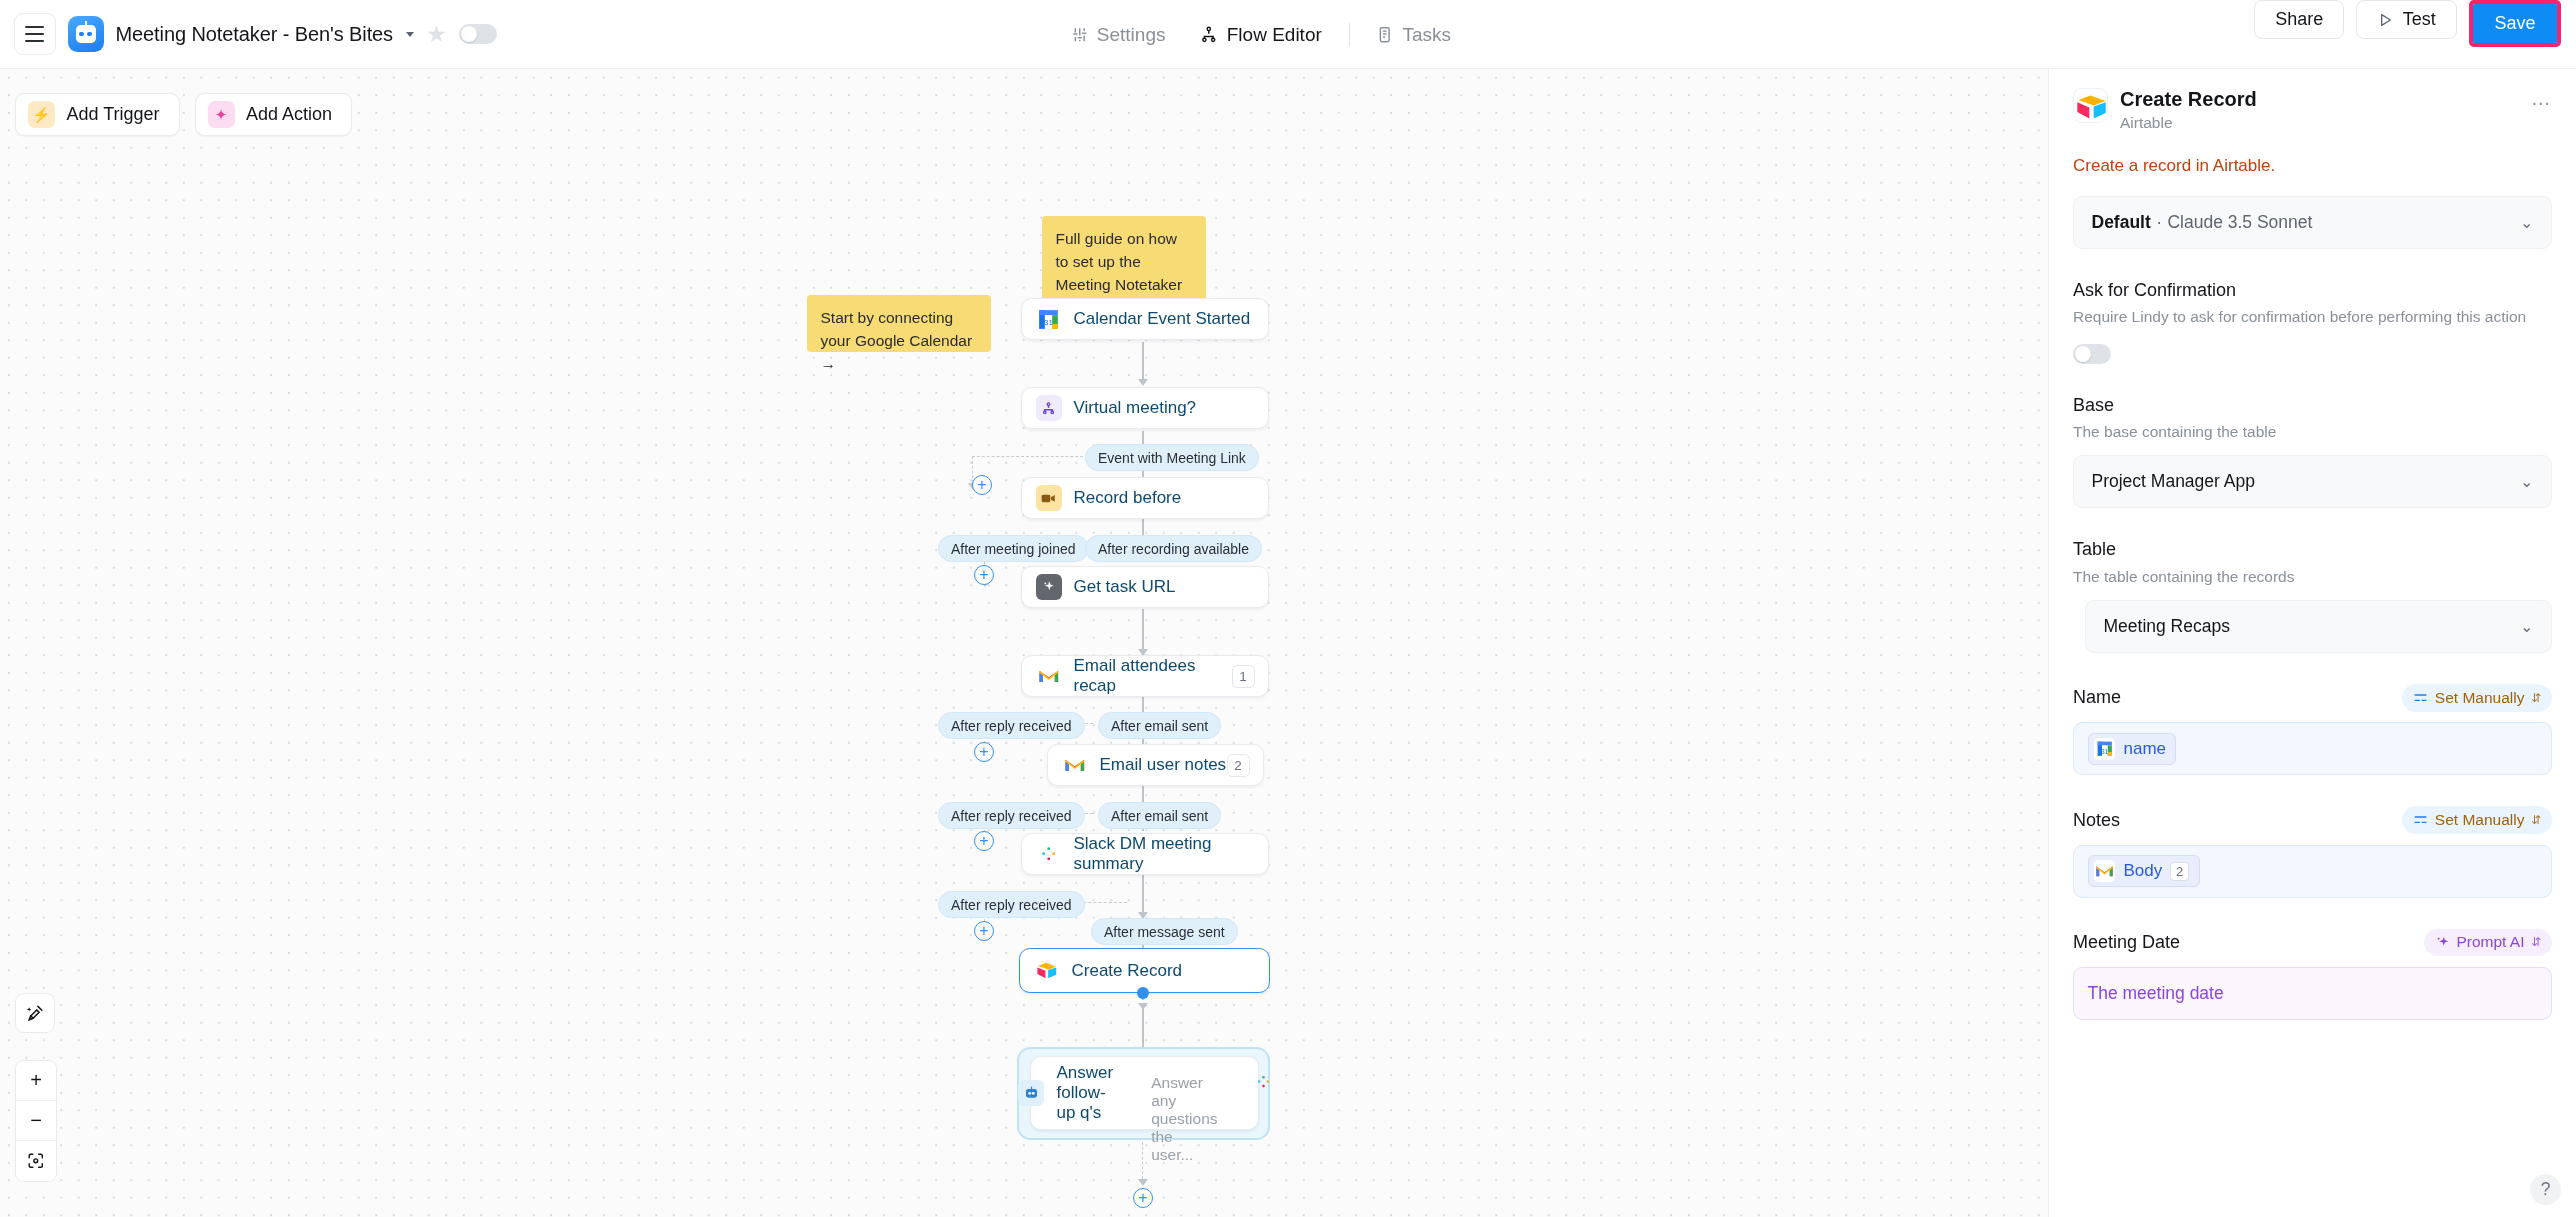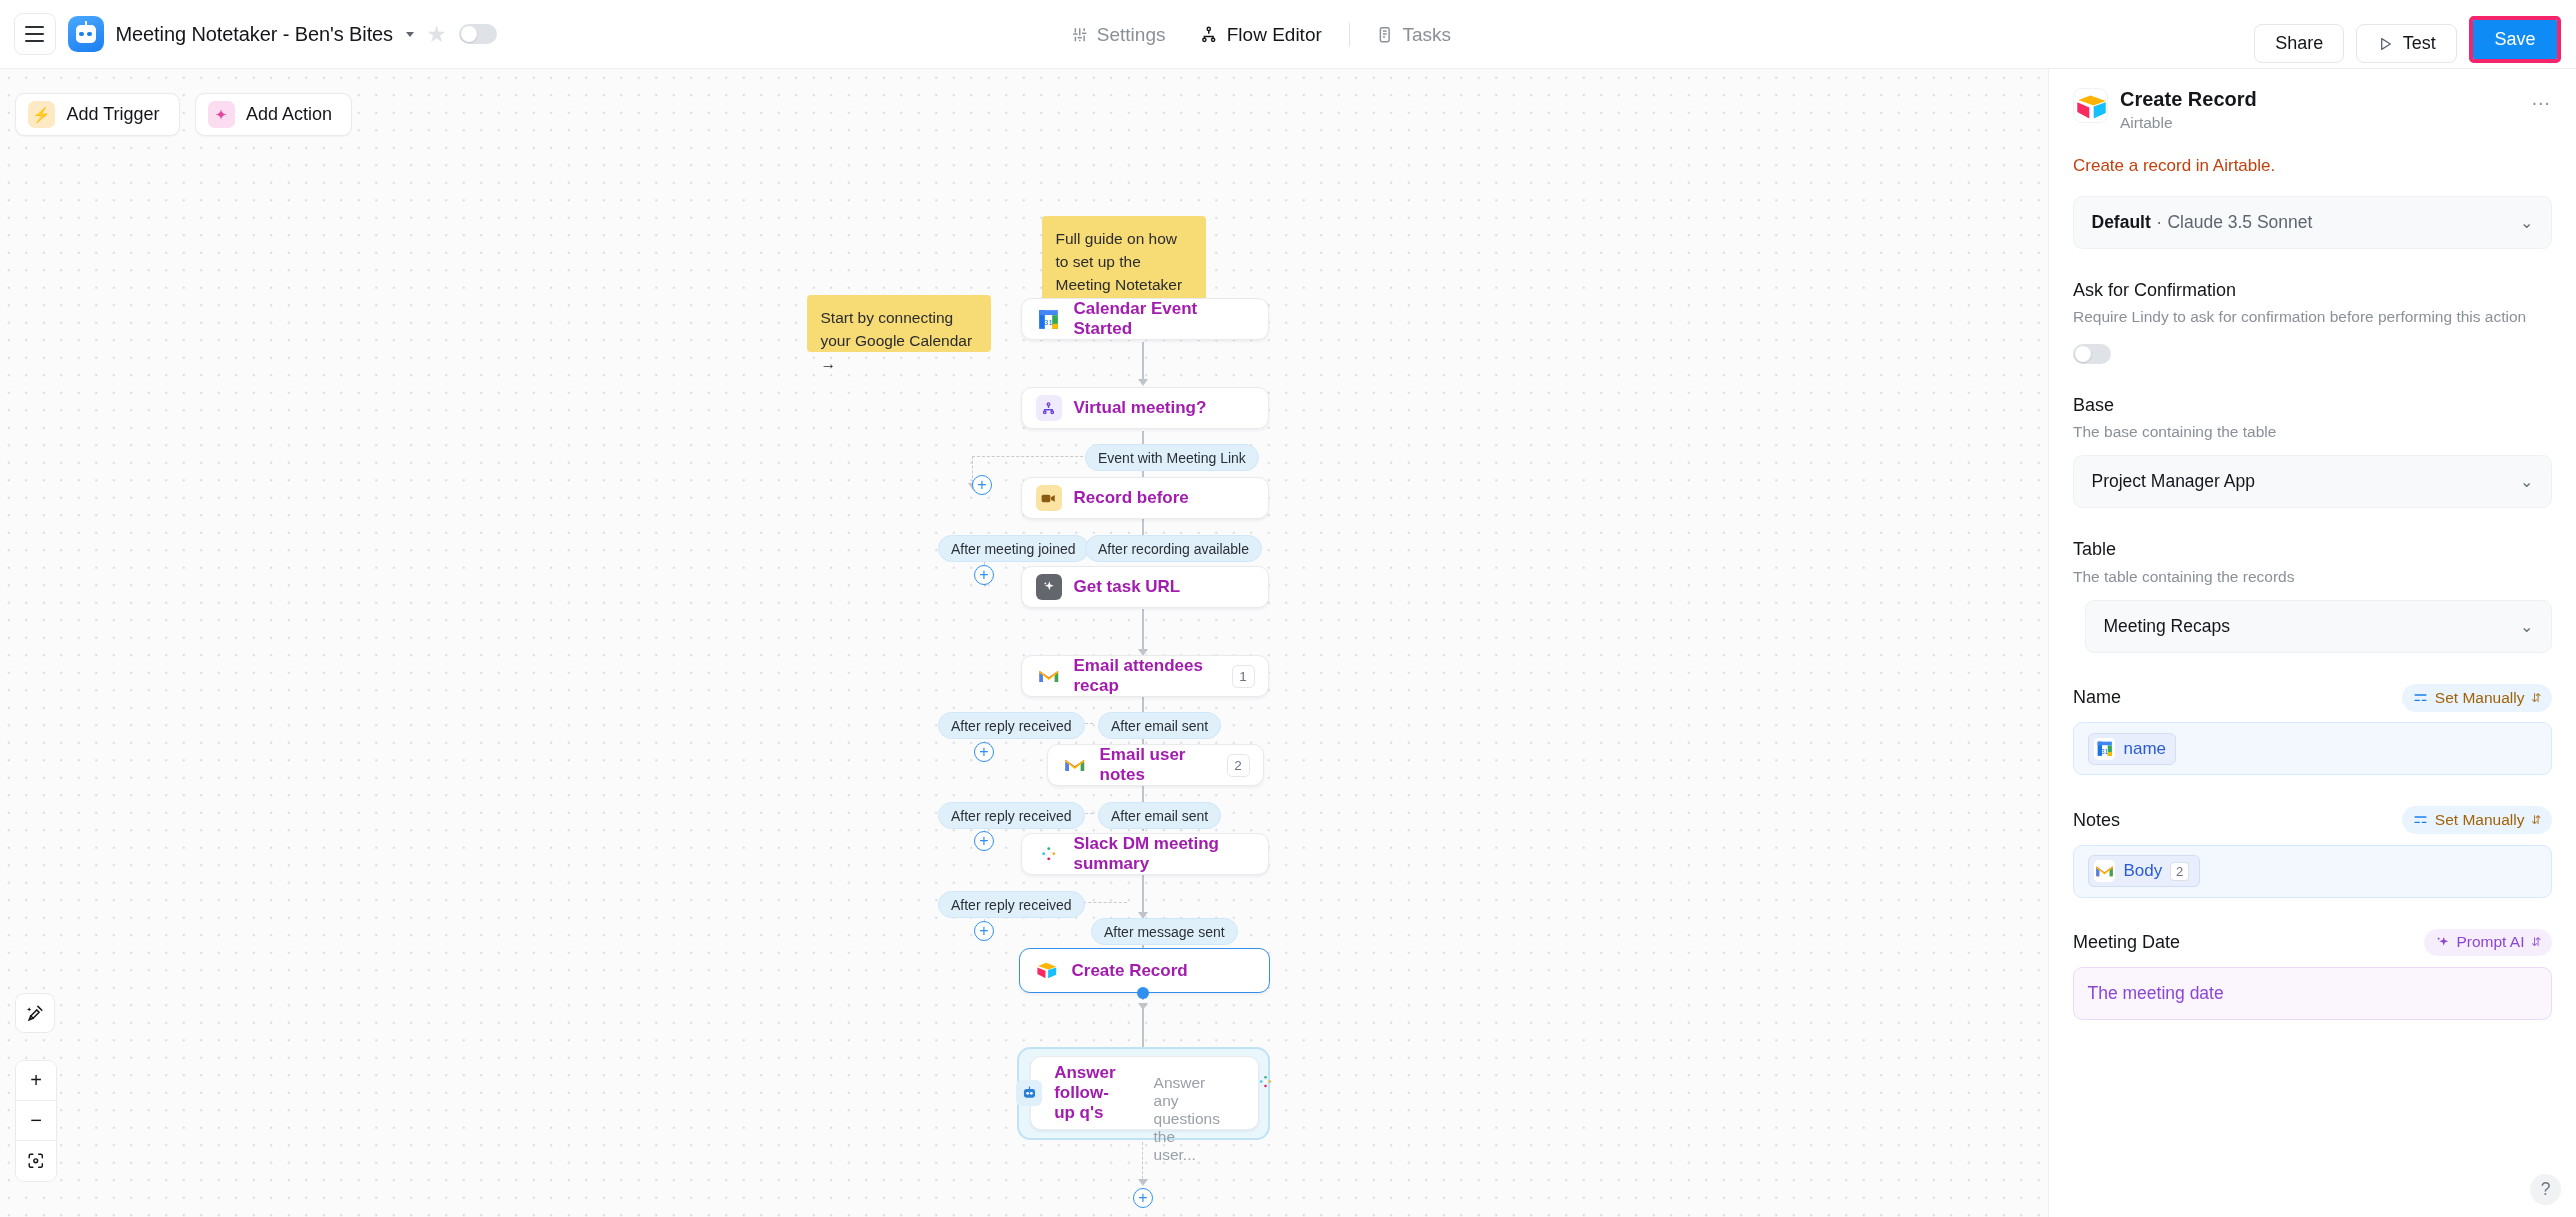--- a/index.html
+++ b/index.html
@@ -47,21 +47,21 @@
     position: absolute; left: 1053px; top: 0; height: 69px;
     display: flex; align-items: center; gap: 0;
   }
   .navitem { display:flex; align-items:center; gap:8.8px; padding: 0 17.5px; height:69px; cursor:pointer; }
   .navitem .lbl { font-size: 19px; color: #8a9098; }
   .navitem.active .lbl { color: #14161a; }
   .nav-div { width: 0.7px; height: 24px; background: #dfe2e6; margin: 0 9.4px; }
 
   .tb-right {
     position: absolute; right: 15px; top: 0; height: 63px;
-    display: flex; align-items: flex-end; gap: 12px;
+    display: flex; align-items: flex-start; gap: 12px;
   }
   .btn-ghost {
     height: 39px; padding: 0 20px; border: 0.7px solid #e3e6ea; border-radius: 8px;
     background: #fff; font-size: 18px; color: #14161a; cursor: pointer;
     display: flex; align-items: center; gap: 9.4px;
   }
   .savewrap { border: 4px solid #f5256b; border-radius: 4.7px; padding: 0; }
   .btn-save {
     height: 39px; padding: 0 21.6px; border: none; border-radius: 1.3px;
     background: #0f8bf5; color: #fff; font-size: 18px; cursor: pointer;
@@ -94,21 +94,21 @@
 
   
   .node {
     position: absolute; background: #fff; border: 0.7px solid #e8eaed; border-radius: 10.8px;
     display: flex; align-items: center; padding: 0 13.5px; cursor: pointer;
     box-shadow: 0 1.3px 2.7px rgba(16,24,40,.05);
   }
   .node.sel { border: 1.7px solid #2f90f0; }
   .node .nico { width: 26px; height: 26px; border-radius: 6px; margin-right: 12px; flex: 0 0 auto;
     display: flex; align-items: center; justify-content: center; font-size: 13.5px; overflow: hidden;}
-  .node .ntxt { font-size: 17px; color: #a21caf; font-weight: bold; }
+  .node .ntxt { font-size: 17px; color: #0c4a6e; }
   .node .nbadge {
     margin-left: auto; min-width: 23px; height: 23px; border: 0.7px solid #e3e6ea;
     border-radius: 5.4px; font-size: 13.5px; color: #6b7280; display: flex;
     align-items: center; justify-content: center; padding: 0 5.4px;
   }
   .node.tall { align-items: stretch; justify-content: center; padding: 10.8px 13.5px; }
   .node-head { display: flex; align-items: center; }
   .node-sub { font-size: 15.5px; color: #9aa0a8; margin: 6px 0 0 38px; }
   .node-foot { margin: 6.7px 0 0 38px; }
 

